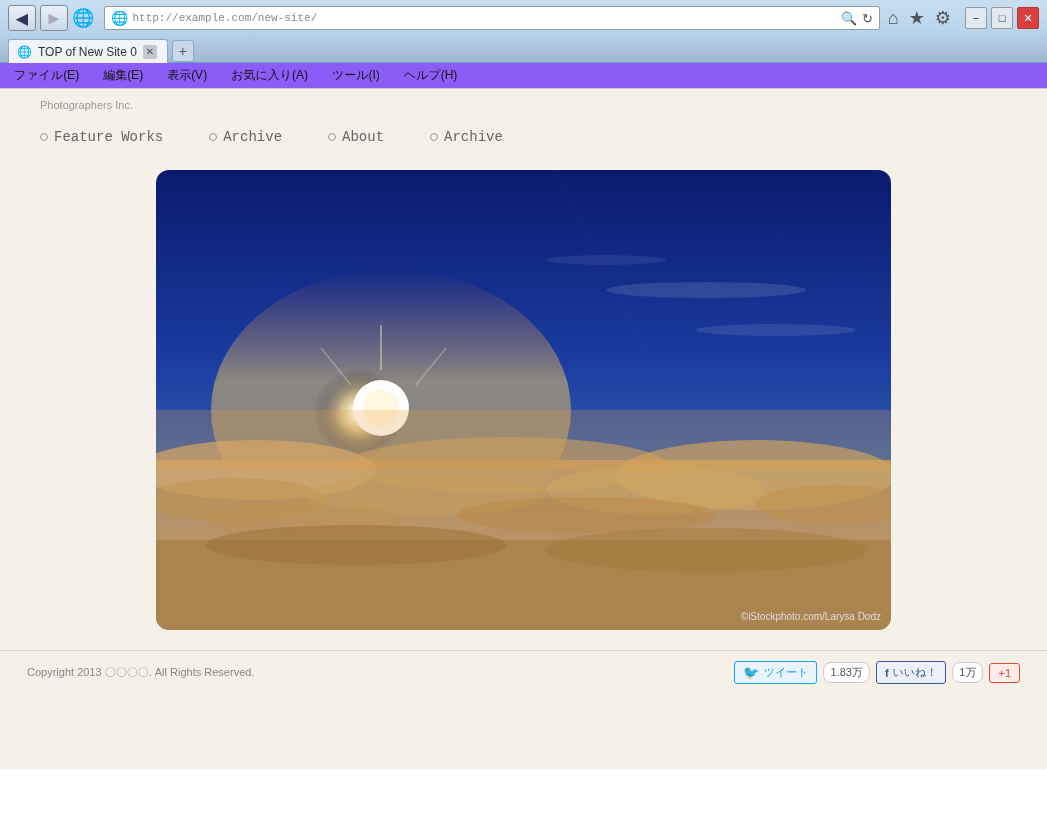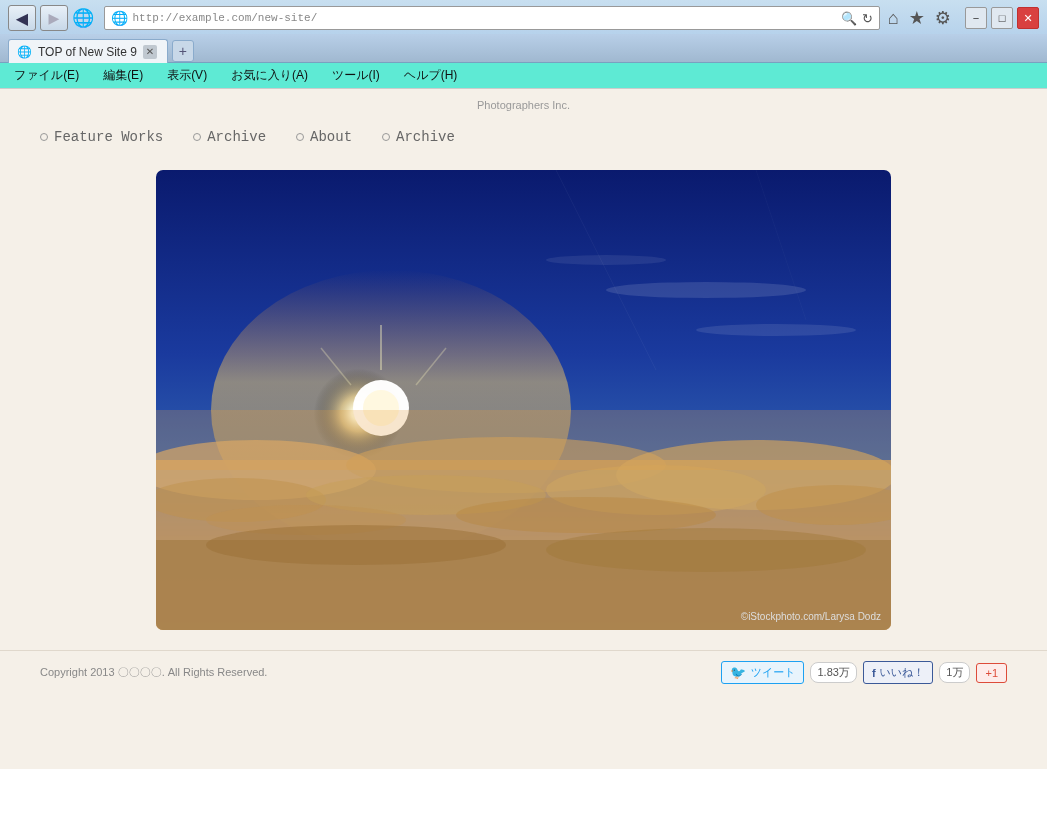--- a/index.html
+++ b/index.html
@@ -72,21 +72,21 @@
     }
     .tab-new {
       width: 22px; height: 22px; margin-left: 4px;
       background: #c8d8e8; border: 1px solid #8aabcc;
       border-radius: 3px; display: flex; align-items: center; justify-content: center;
       font-size: 14px; color: #557; cursor: pointer;
     }
 
     
     .menu-bar {
-      background: #5eead4;
+      background: #8b5cf6;
       border-bottom: 1px solid #ccc;
       padding: 3px 10px;
       display: flex; gap: 16px;
       font-size: 12px; color: #111;
     }
     .menu-item { cursor: pointer; padding: 1px 4px; }
 
     
     .page-content {
       background: #f5f0e8;
@@ -113,21 +113,21 @@
       color: #333;
       letter-spacing: 2px;
     }
     .site-title .ampersand {
       font-size: 22px;
       vertical-align: middle;
       color: #888;
       margin: 0 2px;
     }
     .nav-links {
-      display: flex; align-items: center; gap: 30px;
+      display: flex; align-items: center; gap: 46px;
     }
     .nav-link {
       display: flex; align-items: center; gap: 6px;
       font-family: 'Courier New', monospace;
       font-size: 14px; color: #666; cursor: pointer;
       text-decoration: none;
     }
     .nav-dot {
       width: 8px; height: 8px; border-radius: 50%;
       border: 1.5px solid #999; background: transparent;
@@ -136,36 +136,36 @@
 
     
     .hero-container {
       padding: 5px 40px 20px 40px;
       background: #f5f0e8;
     }
     .hero-image {
       width: 735px; height: 460px;
       margin: 0 auto;
       position: relative;
-      border-radius: 7px;
+      border-radius: 13px;
       overflow: hidden;
     }
     .hero-canvas {
       width: 100%; height: 100%;
     }
     .hero-credit {
       position: absolute;
       bottom: 8px; right: 10px;
       font-size: 10px; color: #ddd;
     }
 
     
     .page-footer {
       background: #f5f0e8;
-      padding: 10px 40px;
+      padding: 10px 27px;
       display: flex; align-items: center; justify-content: space-between;
       border-top: 1px solid #e0d8cc;
     }
     .copyright { font-size: 11px; color: #888; }
     .social-buttons { display: flex; align-items: center; gap: 6px; }
     .social-btn {
       display: flex; align-items: center; gap: 4px;
       padding: 3px 8px; border: 1px solid #bbb; border-radius: 3px;
       font-size: 11px; cursor: pointer; background: #f8f8f8;
     }
@@ -205,38 +205,38 @@
       </div>
       <div class="win-btn minimize">−</div>
       <div class="win-btn maximize">□</div>
       <div class="win-btn close">✕</div>
     </div>
   </div>
 
   <div class="tab-bar">
     <div class="tab">
       <span class="tab-favicon">🌐</span>
-      <span>TOP of New Site 9</span>
+      <span>TOP of New Site 0</span>
       <button class="tab-close">✕</button>
     </div>
     <div class="tab-new">+</div>
   </div>
 
 </div>
 
 <div class="menu-bar">
   <span class="menu-item">ファイル(E)</span>
   <span class="menu-item">編集(E)</span>
   <span class="menu-item">表示(V)</span>
   <span class="menu-item">お気に入り(A)</span>
   <span class="menu-item">ツール(I)</span>
   <span class="menu-item">ヘルプ(H)</span>
 </div>
 
-<div class="page-content" style="height:680px;text-align:center;">
+<div class="page-content" style="height:680px;">
 
   <div class="site-header">
     <div class="photographers-label">Photographers Inc.</div>
 
     <div class="site-nav">
       <div class="nav-links">
         <a class="nav-link">
           <span class="nav-dot"></span>
           <span>Feature Works</span>
         </a>

